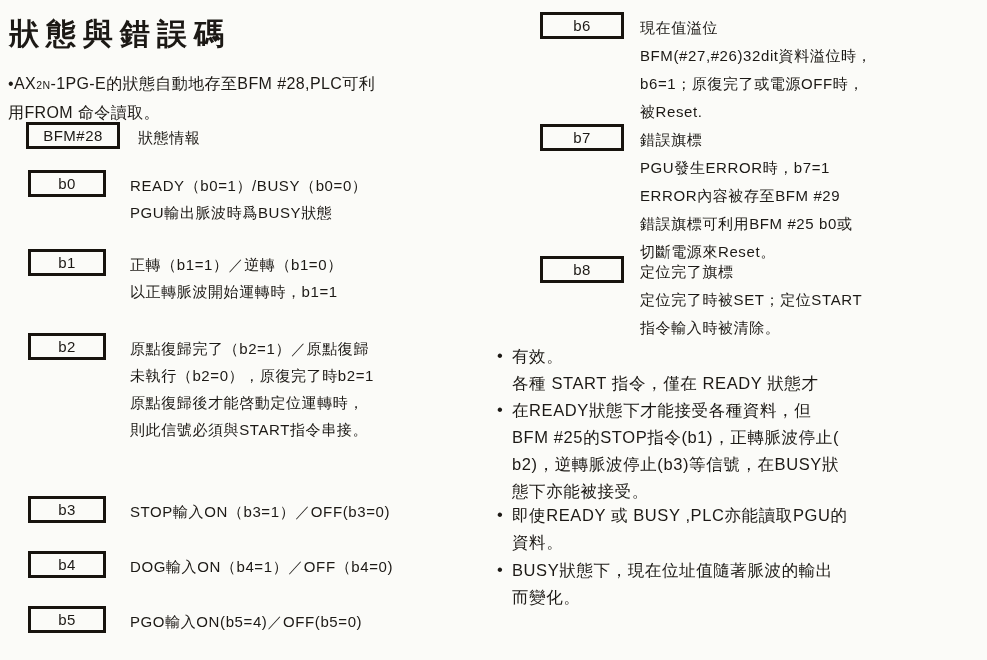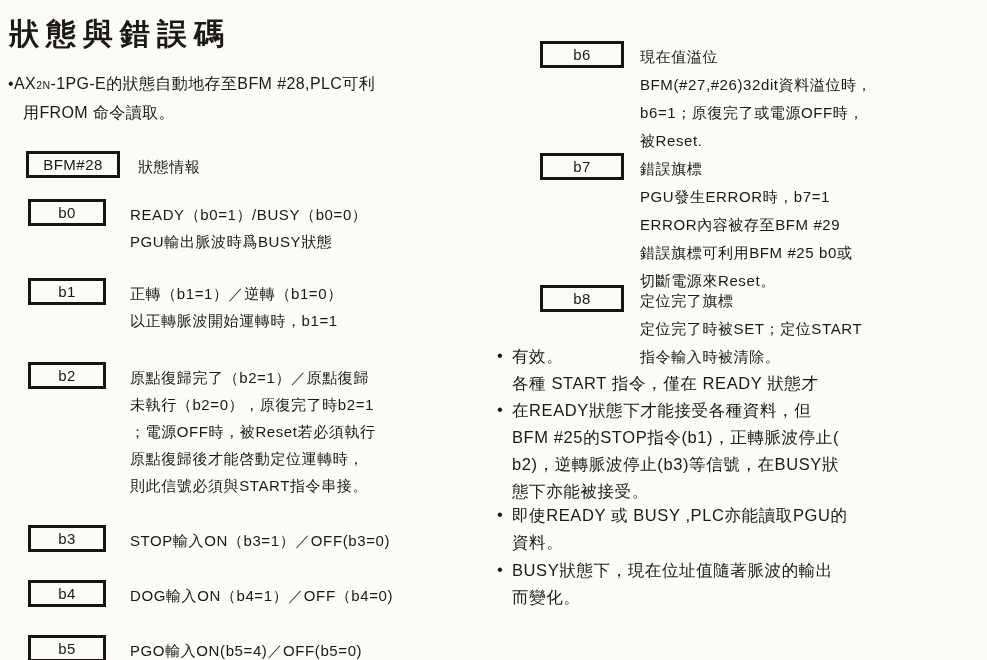--- a/index.html
+++ b/index.html
@@ -10,23 +10,23 @@
     padding-left:36px;
   }
   .title{
     position:absolute;left:9px;top:14px;
     font-size:30px;font-weight:bold;letter-spacing:7px;white-space:nowrap;
   }
   .intro{
     position:absolute;left:8px;top:70px;
     font-size:16px;line-height:27px;letter-spacing:0.4px;white-space:nowrap;
   }
-  .intro .l2{margin-left:15px;}
+  .intro .l2{}
   .model-sub{font-size:10.5px;}
-  .entry{position:absolute;white-space:nowrap;margin-top:29px;}
+  .entry{position:absolute;white-space:nowrap;}
   .bitbox{
     position:absolute;left:0;top:0;box-sizing:content-box;
     border:3px solid #17130e;height:21px;line-height:21px;
     text-align:center;font-size:15px;letter-spacing:0.5px;background:transparent;
   }
   .w-bfm{width:88px;}
   .w-left{width:72px;}
   .w-right{width:78px;}
   .lines{font-size:15px;letter-spacing:0.6px;padding-top:2px;}
   .entry-left  .lines{margin-left:102px;line-height:27px;}
@@ -72,21 +72,20 @@
       <div>正轉（b1=1）／逆轉（b1=0）</div>
       <div>以正轉脈波開始運轉時，b1=1</div>
     </div>
   </div>
 
   <div class="entry entry-left" style="left:28px;top:333px;">
     <div class="bitbox w-left">b2</div>
     <div class="lines">
       <div>原點復歸完了（b2=1）／原點復歸</div>
       <div>未執行（b2=0），原復完了時b2=1</div>
-      <div>；電源OFF時，被Reset若必須執行</div>
       <div>原點復歸後才能啓動定位運轉時，</div>
       <div>則此信號必須與START指令串接。</div>
     </div>
   </div>
 
   <div class="entry entry-left" style="left:28px;top:496px;">
     <div class="bitbox w-left">b3</div>
     <div class="lines">
       <div>STOP輸入ON（b3=1）／OFF(b3=0)</div>
     </div>

